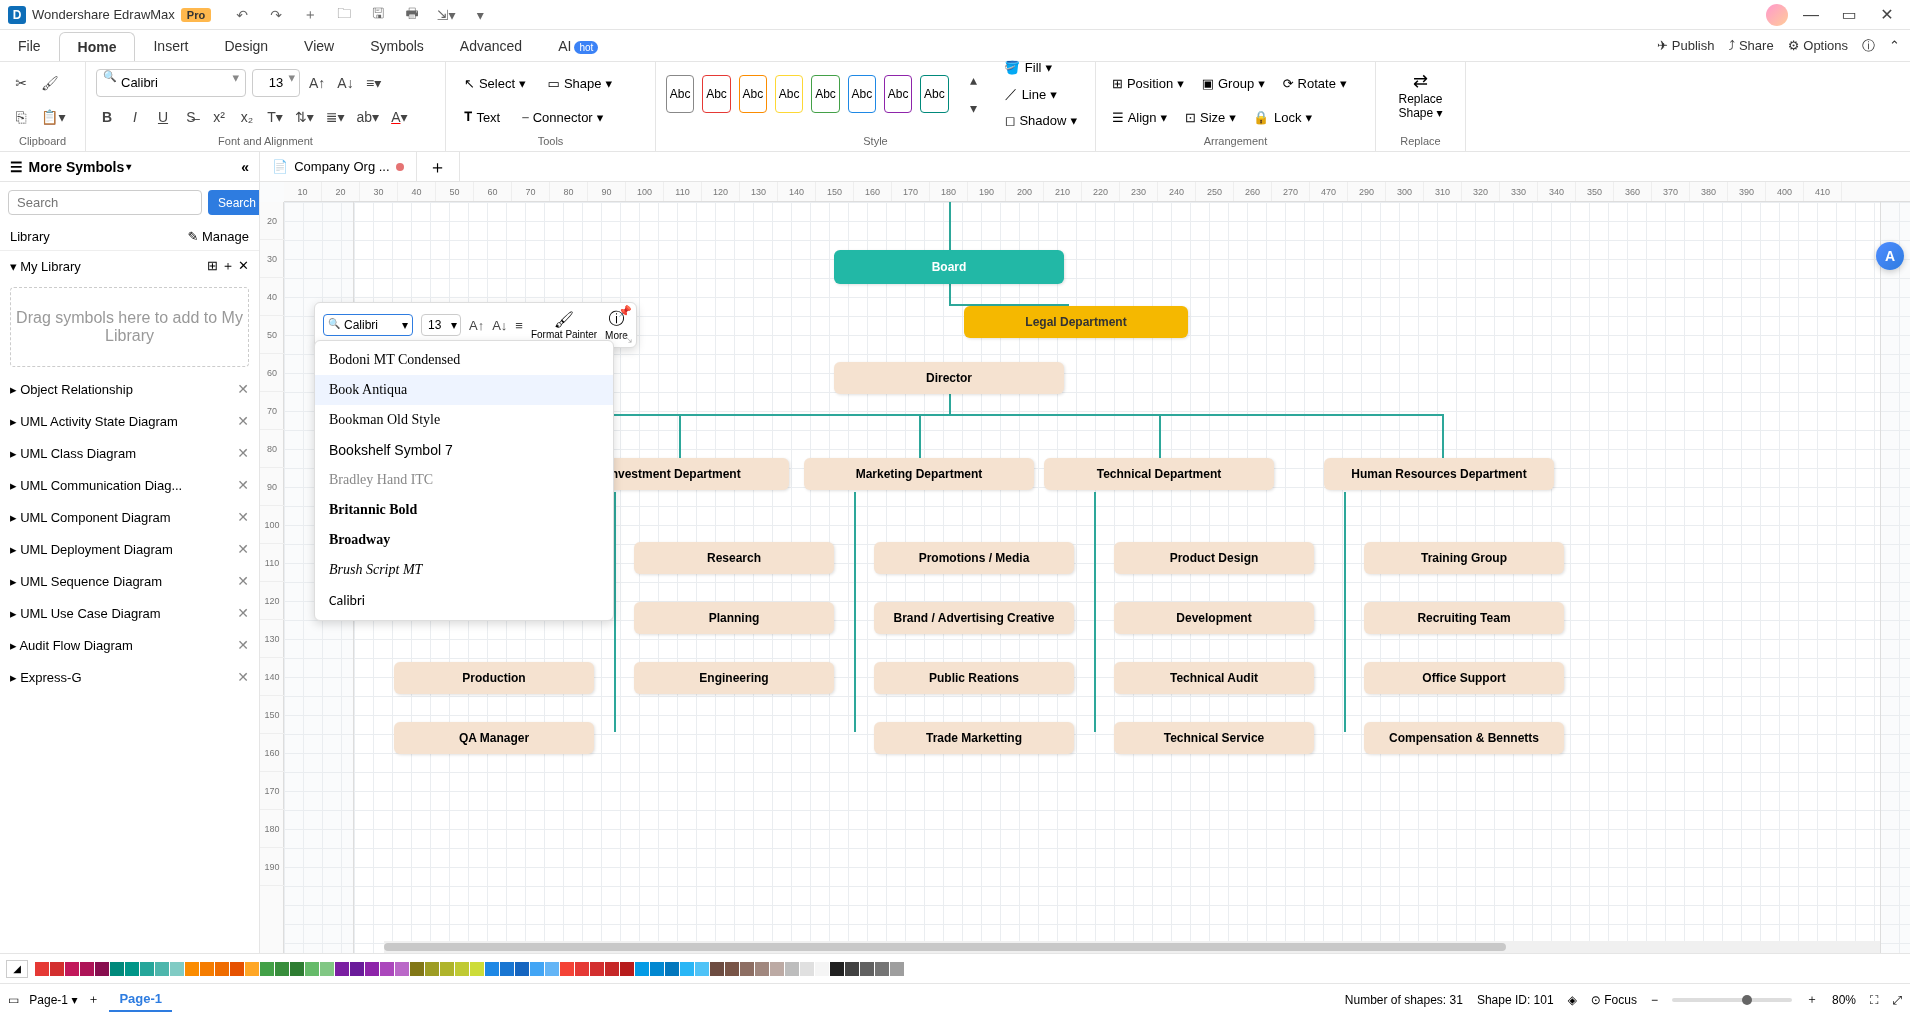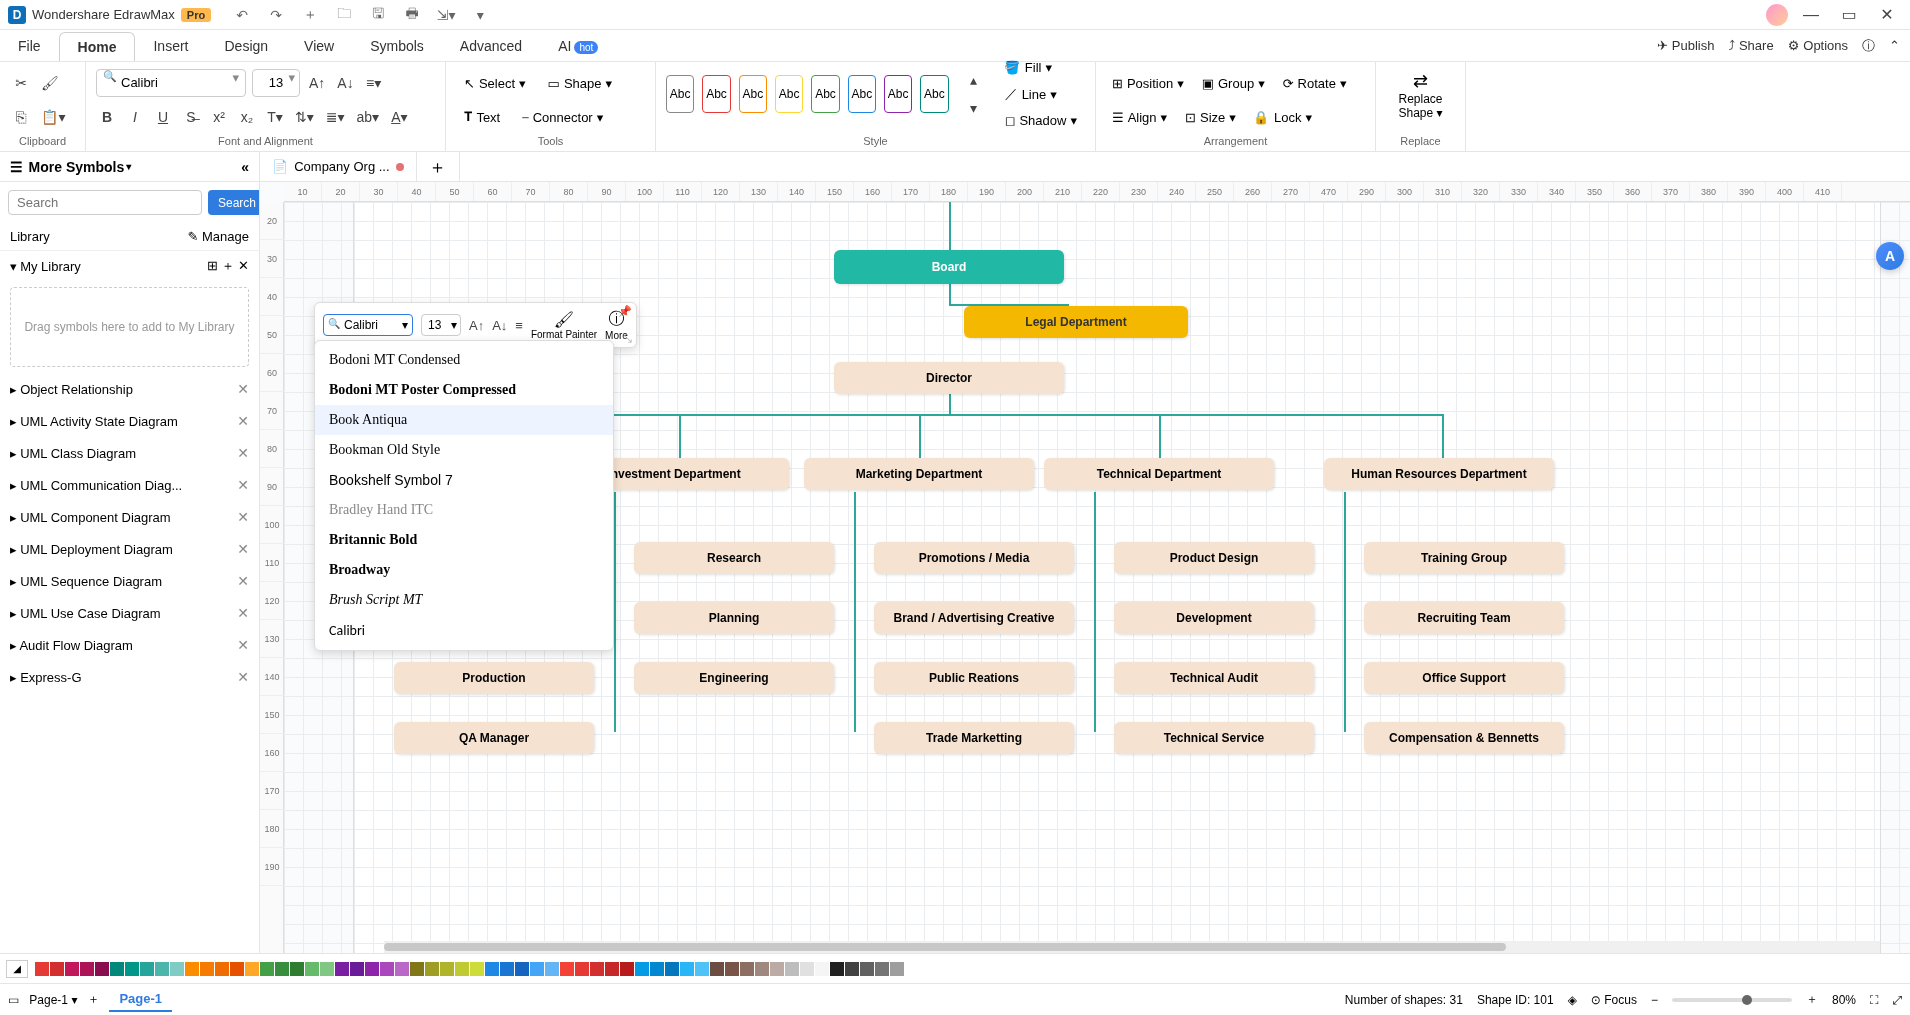--- a/index.html
+++ b/index.html
@@ -47,21 +47,21 @@
 .dirty-dot { width: 8px; height: 8px; background: #e57373; border-radius: 50%; }
 
 
 .main { display: flex; height: calc(1015px - 30px - 32px - 90px - 30px - 30px - 32px); }
 .sidebar { width: 260px; border-right: 1px solid #e5e5e5; display: flex; flex-direction: column; overflow: hidden; }
 .side-search { display:flex; padding:8px; gap:6px; }
 .side-search input { flex:1; border:1px solid #ccc; border-radius:4px; padding:4px 8px; font-size:13px; }
 .side-search button { background:#2e7ce0; color:#fff; border:none; border-radius:4px; padding:4px 10px; font-size:12px; cursor:pointer; }
 .lib-hdr { display:flex; align-items:center; padding:6px 10px; font-size:13px; justify-content:space-between; }
 .lib-sec { display:flex; align-items:center; padding:6px 10px; font-size:13px; justify-content:space-between; border-top:1px solid #eee; }
-.drag-zone { margin:6px 10px; height:80px; border:1px dashed #ccc; border-radius:4px; display:flex; align-items:center; justify-content:center; font-size:12px; color:#999; text-align:center; }
+.drag-zone { margin:6px 10px; height:80px; border:1px dashed #ccc; border-radius:4px; display:flex; align-items:center; justify-content:center; font-size:16px; color:#999; text-align:center; }
 .cat-list { overflow:auto; }
 .cat-item { display:flex; align-items:center; padding:8px 10px; font-size:13px; justify-content:space-between; cursor:pointer; }
 .cat-item .x { color:#888; font-size:14px; }
 
 
 .canvas-wrap { flex:1; position:relative; overflow:hidden; background: #fafbfc; }
 .ruler-h { position:absolute; top:0; left:24px; right:0; height:20px; background:#fafafa; border-bottom:1px solid #ddd; display:flex; }
 .ruler-v { position:absolute; top:20px; left:0; bottom:0; width:24px; background:#fafafa; border-right:1px solid #ddd; display:flex; flex-direction:column; }
 .rul-tick { font-size:9px; color:#777; width:38px; text-align:center; border-right:1px solid #eee; line-height:20px; }
 .rul-vtick { font-size:9px; color:#777; height:38px; width:24px; writing-mode: horizontal-tb; text-align:center; border-bottom:1px solid #eee; display:flex; align-items:center; justify-content:center; }
@@ -516,21 +516,20 @@
       <div class="fb-icon">
           <span style="font-size:16px">ⓘ</span>
           <span>More</span>
         </div>
       <span style="position:absolute;top:2px;right:4px;font-size:11px;color:#aaa;cursor:pointer">📌</span>
       <span style="position:absolute;bottom:2px;right:4px;font-size:11px;color:#aaa;cursor:pointer">⤡</span>
     </div>
 
     <div class="floaty font-dd" id="font-dd">
         <div style="font-family:serif;font-stretch:condensed">Bodoni MT Condensed</div>
-        <div style="font-family:serif;font-weight:bold;font-stretch:condensed">Bodoni MT Poster Compressed</div>
         <div style="font-family: &quot;Book Antiqua&quot;, serif; background: rgb(238, 244, 255);">Book Antiqua</div>
         <div style="font-family:&quot;Bookman Old Style&quot;,serif">Bookman Old Style</div>
         <div style="font-family:sans-serif">Bookshelf Symbol 7</div>
         <div style="font-family:cursive;color:#888">Bradley Hand ITC</div>
         <div style="font-family:serif;font-weight:bold">Britannic Bold</div>
         <div style="font-family:fantasy;font-weight:bold">Broadway</div>
         <div style="font-family:cursive;font-style:italic">Brush Script MT</div>
         <div style="font-family:Calibri,sans-serif">Calibri</div>
       </div>
   </div>

